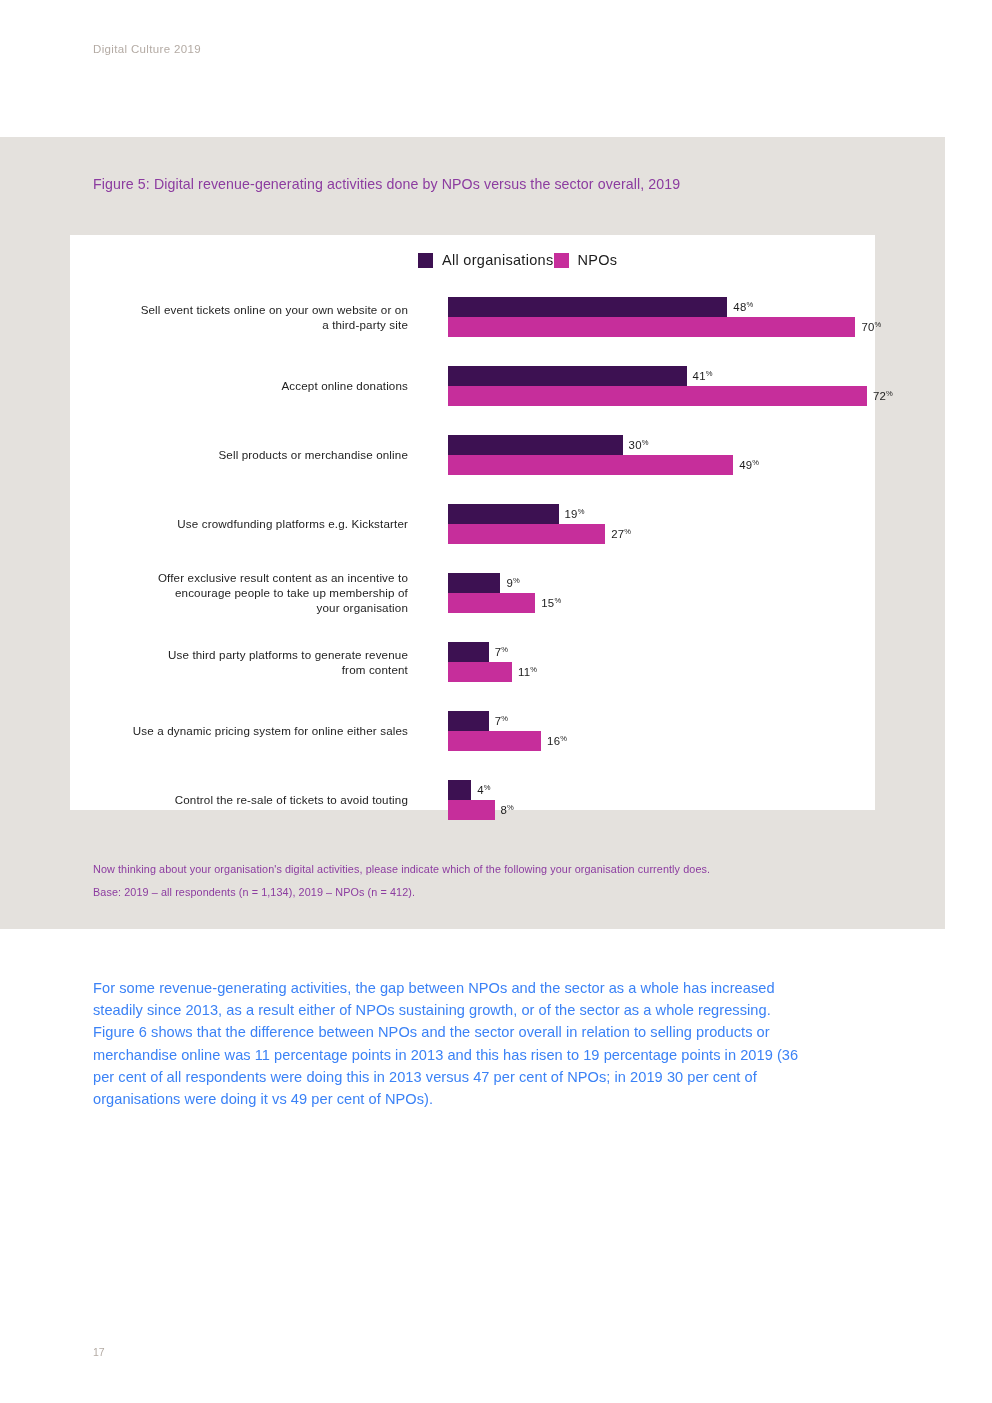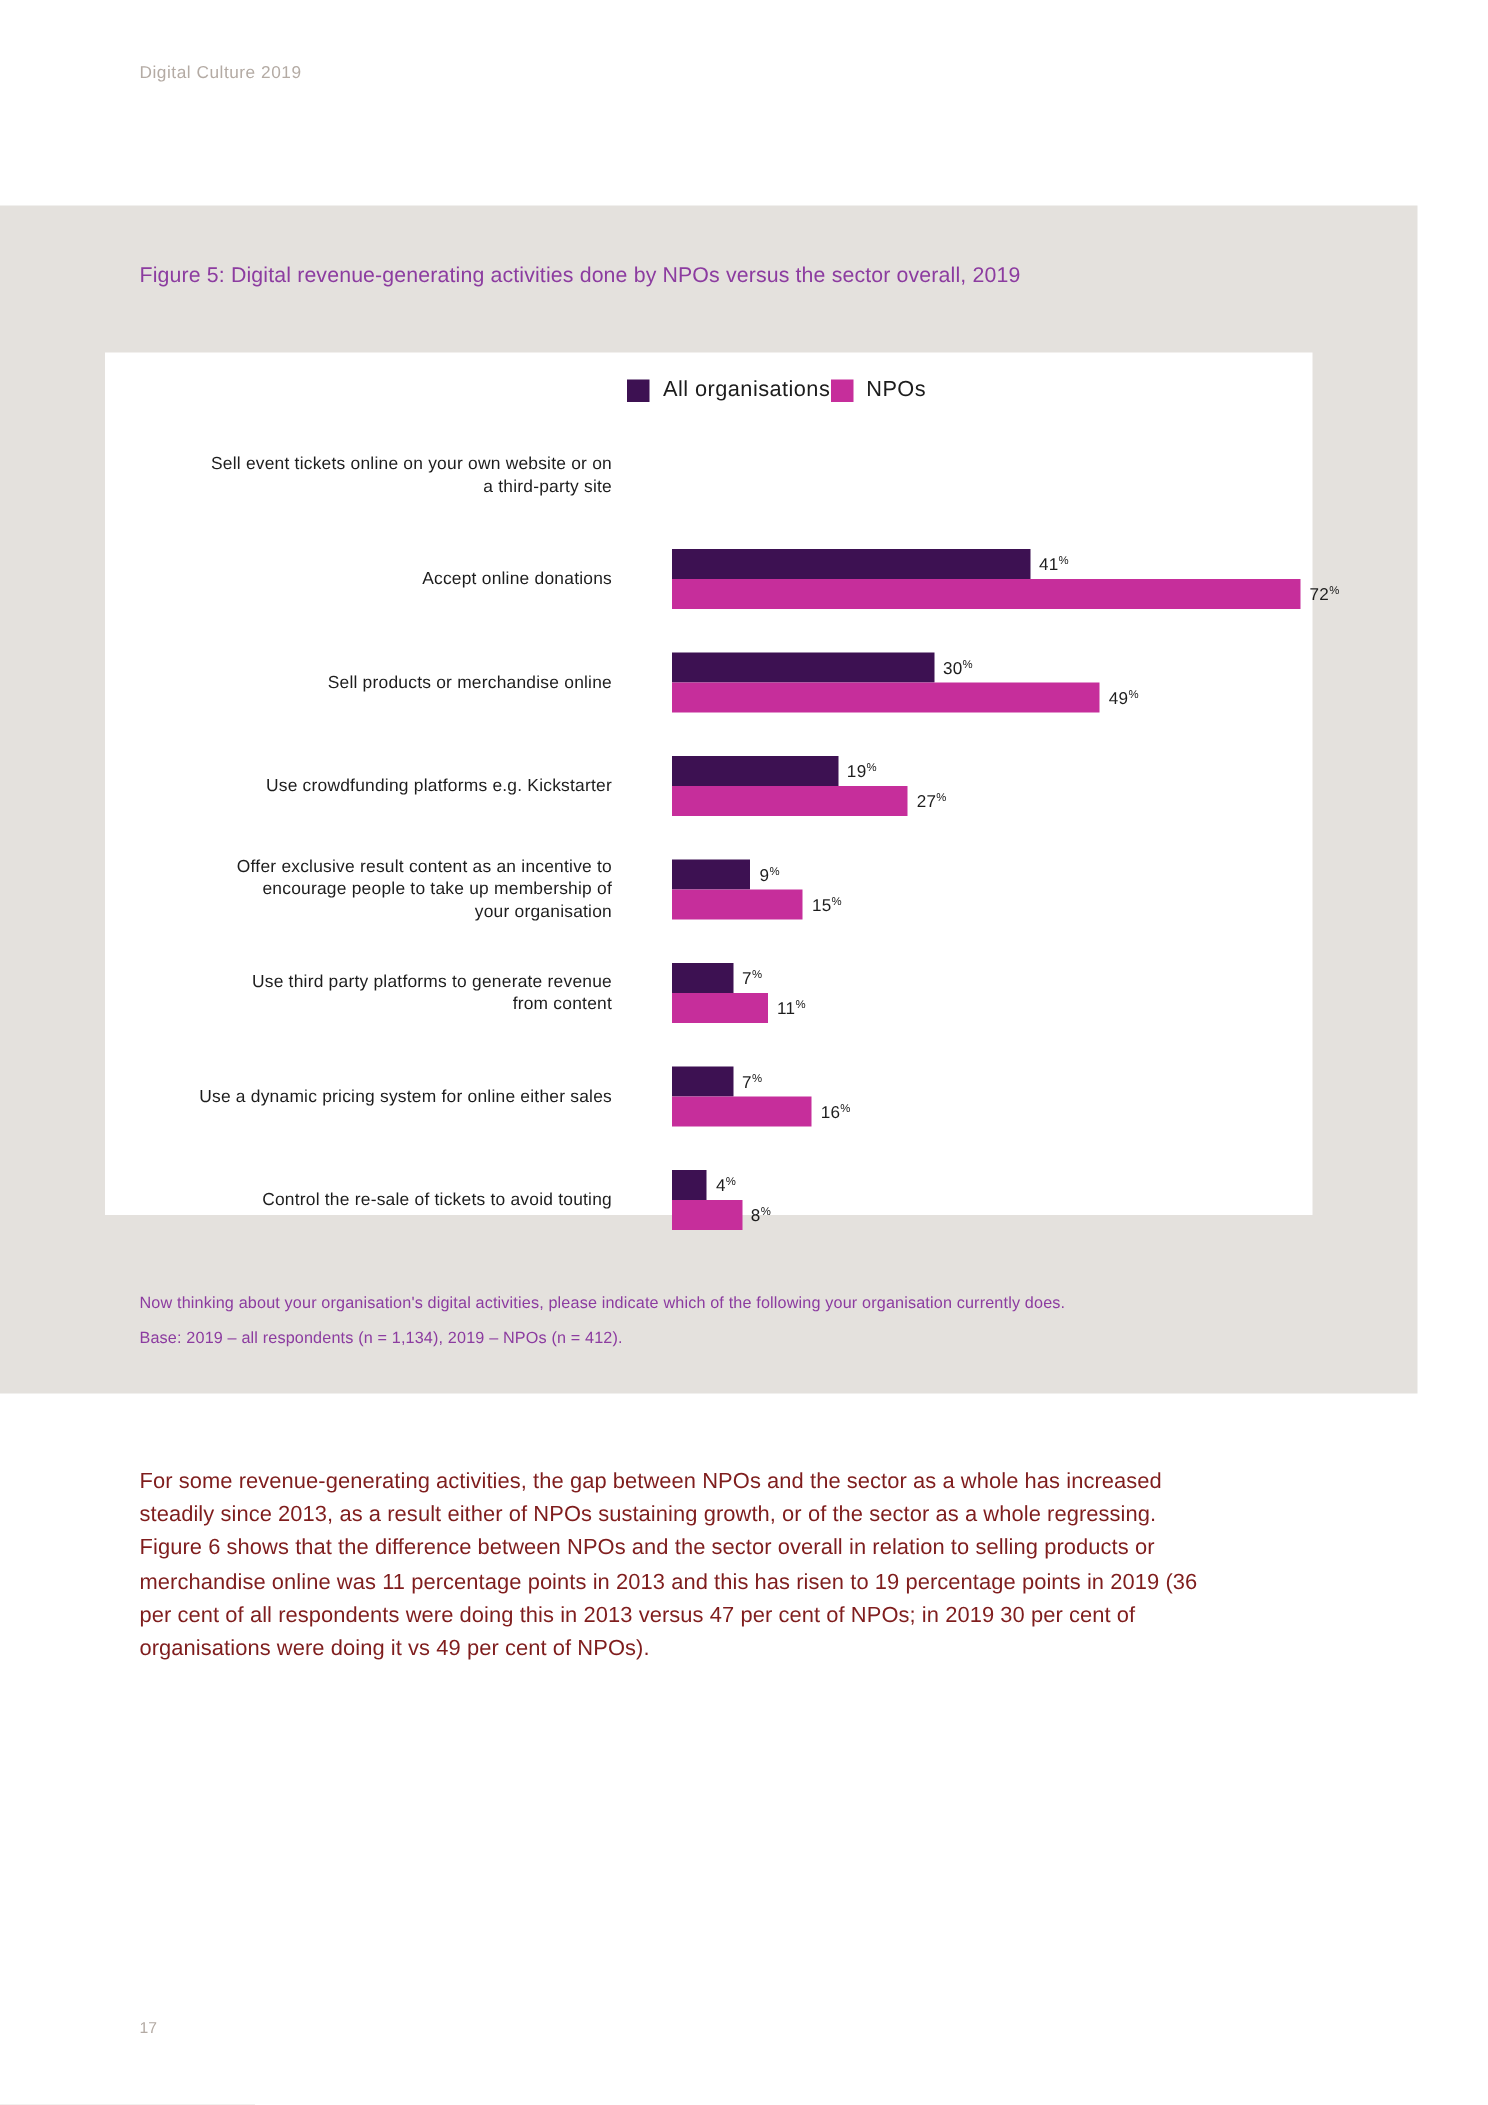--- a/index.html
+++ b/index.html
@@ -158,21 +158,21 @@
   }
 
   
   .body-copy {
     position: absolute;
     left: 93px;
     top: 977px;
     width: 712px;
     font-size: 14.6px;
     line-height: 22.2px;
-    color: #7f1d1d;
+    color: #3b82f6;
     letter-spacing: 0.05px;
   }
 
   
   .page-number {
     position: absolute;
     left: 93px;
     top: 1346px;
     font-size: 10.5px;
     color: #b4aba4;
@@ -197,20 +197,30 @@
     </div>
     <div class="legend-item">
       <span class="legend-swatch" style="background: rgb(198, 46, 155);"></span>
       <span class="legend-label">NPOs</span>
     </div>
   </div>
 
   <div class="rows">
       <div class="chart-row">
         <div class="row-label"><span>Sell event tickets online on your own website or on</span><br><span>a third-party site</span></div>
+        <div class="bars">
+          <div class="bar-line">
+            <span class="bar" style="background: rgb(61, 17, 82); width: 279.36px;"></span>
+            <span class="bar-value">48<span class="pct">%</span></span>
+          </div>
+          <div class="bar-line">
+            <span class="bar" style="background: rgb(198, 46, 155); width: 407.4px;"></span>
+            <span class="bar-value">70<span class="pct">%</span></span>
+          </div>
+        </div>
       </div>
       <div class="chart-row">
         <div class="row-label"><span>Accept  online donations</span></div>
         <div class="bars">
           <div class="bar-line">
             <span class="bar" style="background: rgb(61, 17, 82); width: 238.62px;"></span>
             <span class="bar-value">41<span class="pct">%</span></span>
           </div>
           <div class="bar-line">
             <span class="bar" style="background: rgb(198, 46, 155); width: 419.04px;"></span>

